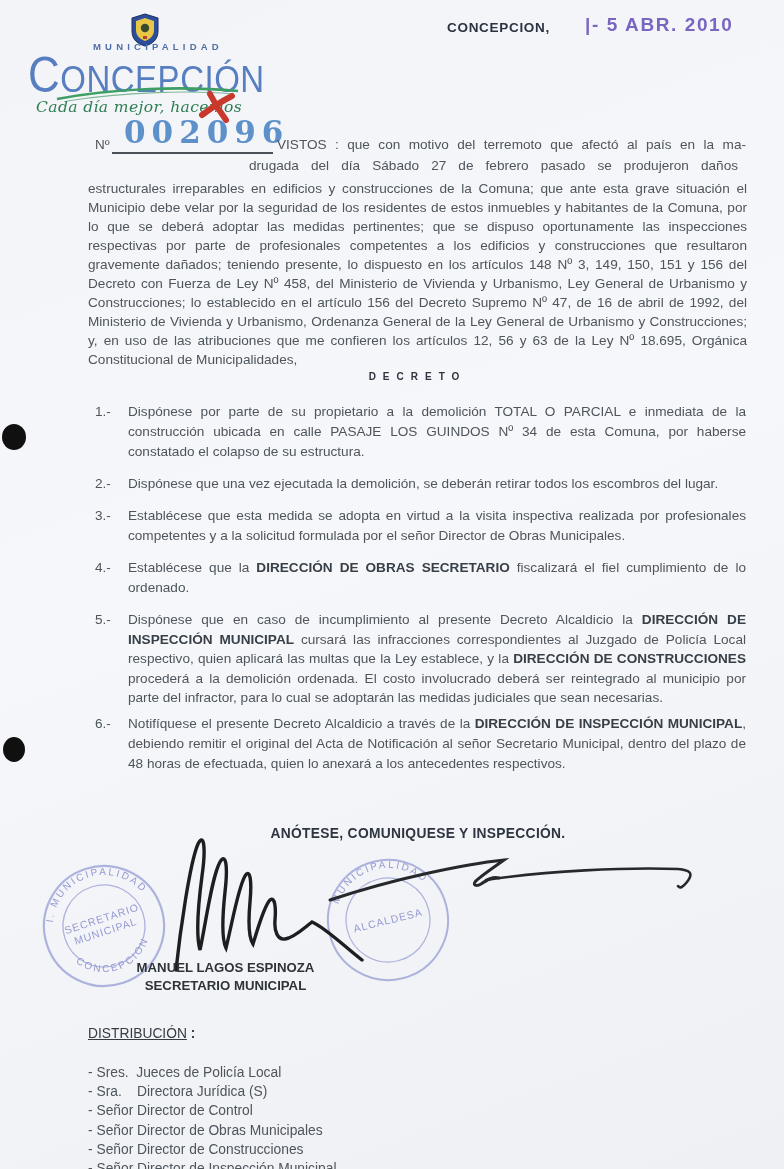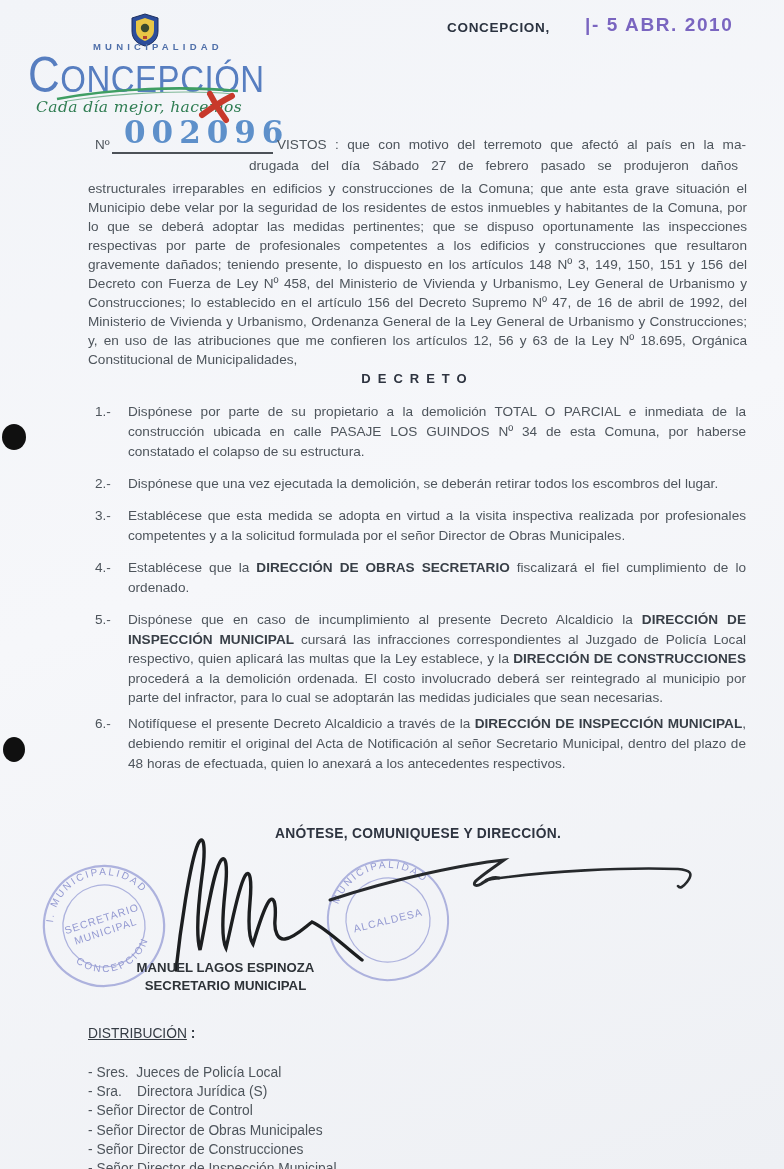--- a/index.html
+++ b/index.html
@@ -37,21 +37,21 @@
     font-weight:bold;font-size:31px;letter-spacing:6px;color:#4e86c6;opacity:.9;}
   .v-line1{position:absolute;left:277px;top:137px;width:469px;font-size:13.6px;
     text-align:justify;text-align-last:justify;}
   .v-line2{position:absolute;left:249px;top:158px;width:489px;font-size:13.6px;
     text-align:justify;text-align-last:justify;}
   .v-body{position:absolute;left:88px;top:179px;width:659px;font-size:13.6px;
     line-height:19px;text-align:justify;}
 
   
   .decreto-head{position:absolute;left:88px;top:371px;width:659px;text-align:center;
-    font-size:13px;font-weight:bold;letter-spacing:7px;color:#2e3440;}
+    font-size:10px;font-weight:bold;letter-spacing:7px;color:#2e3440;}
   .items{position:absolute;left:95px;top:402px;width:651px;}
   .decree-item{display:flex;margin-bottom:12px;}
   .decree-item:nth-child(5){margin-bottom:6px;}
   .item-num{width:33px;flex-shrink:0;font-size:13.6px;line-height:20px;}
   .item-body{flex:1;font-size:13.6px;line-height:20px;text-align:justify;}
   .decree-item:nth-child(5) .item-body{line-height:19.5px;}
   .b{font-weight:bold;color:#383f47;}
 
   .closing{position:absolute;left:98px;top:826px;width:640px;text-align:center;
     font-size:13.8px;font-weight:bold;color:#2e3440;letter-spacing:.3px;}
@@ -135,21 +135,21 @@
       <div class="decree-item">
         <div class="item-num">5.-</div>
         <div class="item-body"><span>Dispónese que en caso de incumplimiento al presente Decreto Alcaldicio la </span><span class="b">DIRECCIÓN DE INSPECCIÓN MUNICIPAL</span><span> cursará las infracciones correspondientes al Juzgado de Policía Local respectivo, quien aplicará las multas que la Ley establece, y la </span><span class="b">DIRECCIÓN DE CONSTRUCCIONES</span><span> procederá a la demolición ordenada.  El costo involucrado deberá ser reintegrado al municipio por parte del infractor, para lo cual se adoptarán las medidas judiciales que sean necesarias.</span></div>
       </div>
       <div class="decree-item">
         <div class="item-num">6.-</div>
         <div class="item-body"><span>Notifíquese el presente Decreto Alcaldicio a través de la </span><span class="b">DIRECCIÓN DE INSPECCIÓN MUNICIPAL</span><span>, debiendo remitir el original del Acta de Notificación al señor Secretario Municipal, dentro del plazo de 48 horas de efectuada, quien lo anexará a los antecedentes respectivos.</span></div>
       </div>
     </div>
 
-  <div class="closing">ANÓTESE, COMUNIQUESE Y DIRECCIÓN.</div>
+  <div class="closing">ANÓTESE, COMUNIQUESE Y INSPECCIÓN.</div>
 
   <svg class="stamp left" width="136" height="136" viewBox="0 0 136 136">
     <g transform="rotate(-18 68 68)">
       <circle cx="68" cy="68" r="60" fill="none" stroke="#9aa0d6" stroke-width="2.2" opacity=".85"></circle>
       <circle cx="68" cy="68" r="41" fill="none" stroke="#9aa0d6" stroke-width="1.3" opacity=".85"></circle>
       <path id="ls-top" d="M 17,68 A 51,51 0 0 1 119,68" fill="none"></path>
       <path id="ls-bot" d="M 22,68 A 46,46 0 0 0 114,68" fill="none"></path>
       <text class="ringtext"><textPath href="#ls-top" startOffset="50%" text-anchor="middle">I. MUNICIPALIDAD</textPath></text>
       <text class="ringtext" letter-spacing="3"><textPath href="#ls-bot" startOffset="50%" text-anchor="middle">CONCEPCION</textPath></text>
       <text class="centertext" x="68" y="64" text-anchor="middle">SECRETARIO</text>

